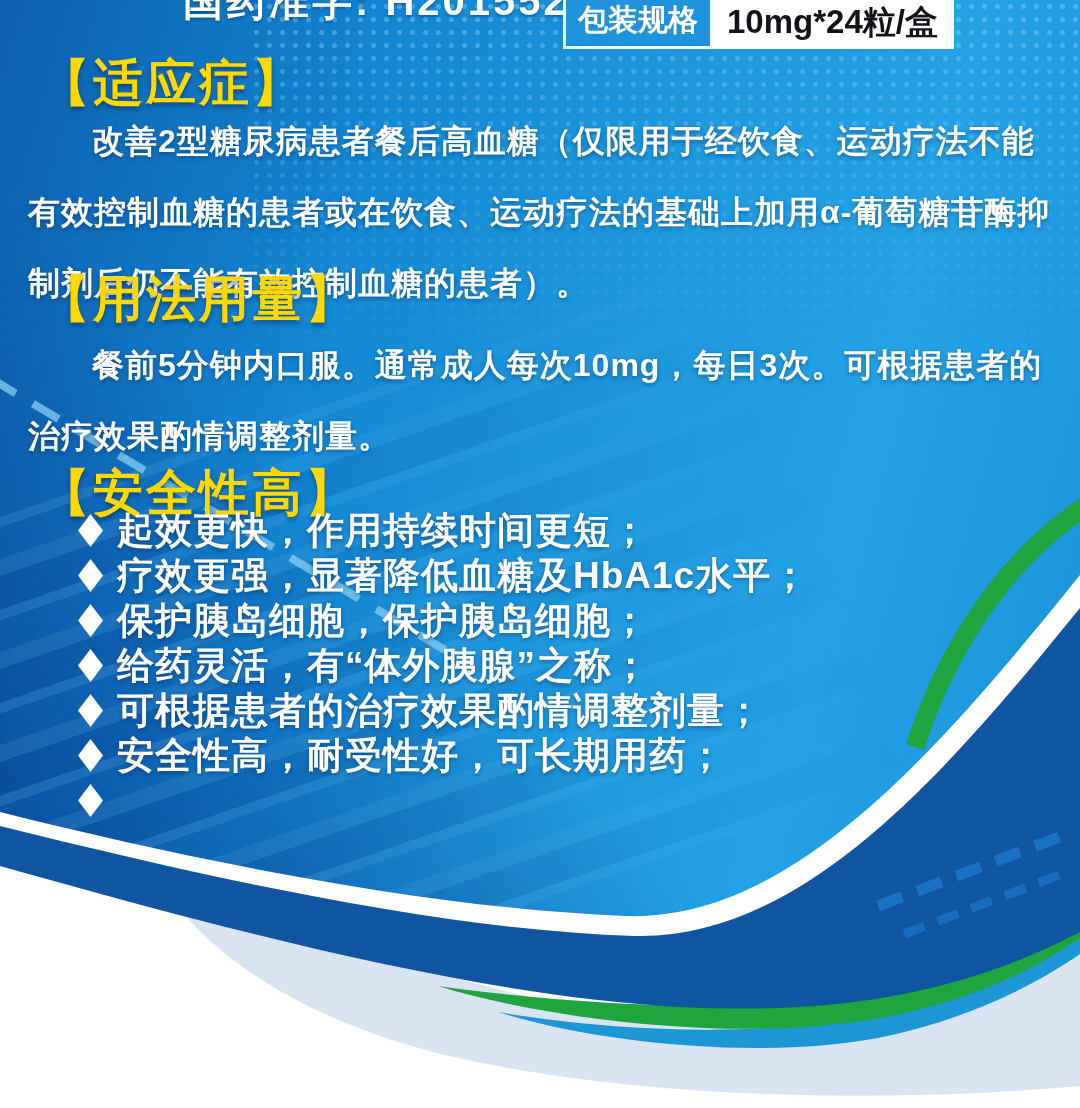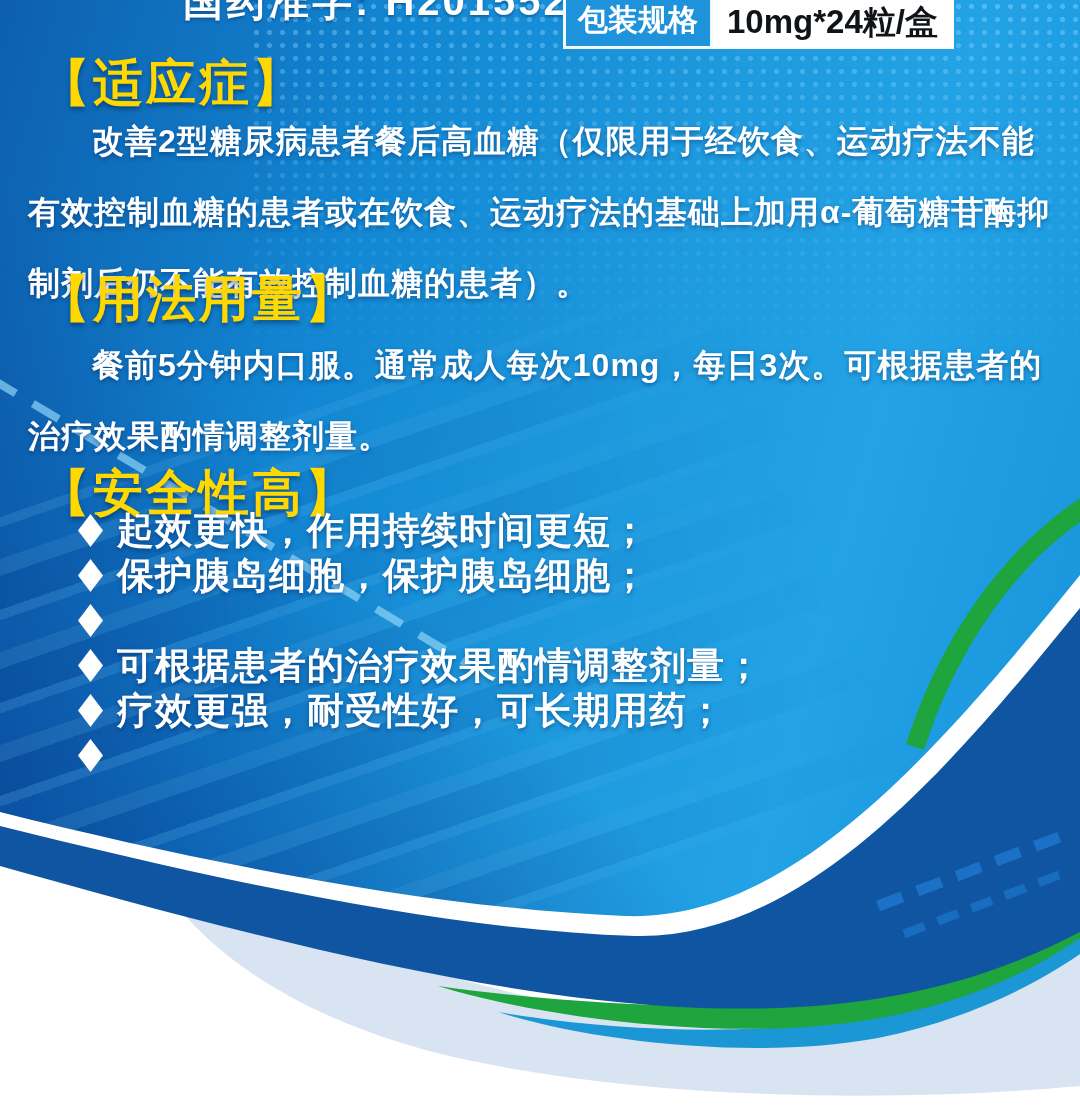--- a/index.html
+++ b/index.html
@@ -120,31 +120,36 @@
 
     <h2 class="heading h-features">【安全性高】</h2>
 
     <ul class="features">
       <li>
         <span class="diamond"></span>
         <span>起效更快，作用持续时间更短；</span>
       </li>
       <li>
         <span class="diamond"></span>
+        <span>疗效更强，显著降低血糖及HbA1c水平；</span>
+      </li>
+      <li>
+        <span class="diamond"></span>
         <span>保护胰岛细胞，保护胰岛细胞；</span>
       </li>
       <li>
         <span class="diamond"></span>
+        <span>给药灵活，有“体外胰腺”之称；</span>
       </li>
       <li>
         <span class="diamond"></span>
         <span>可根据患者的治疗效果酌情调整剂量；</span>
       </li>
       <li>
         <span class="diamond"></span>
-        <span>疗效更强，耐受性好，可长期用药；</span>
+        <span>安全性高，耐受性好，可长期用药；</span>
       </li>
       <li>
         <span class="diamond"></span>
       </li>
     </ul>
   </div>
 </div>
 
 </body></html>

